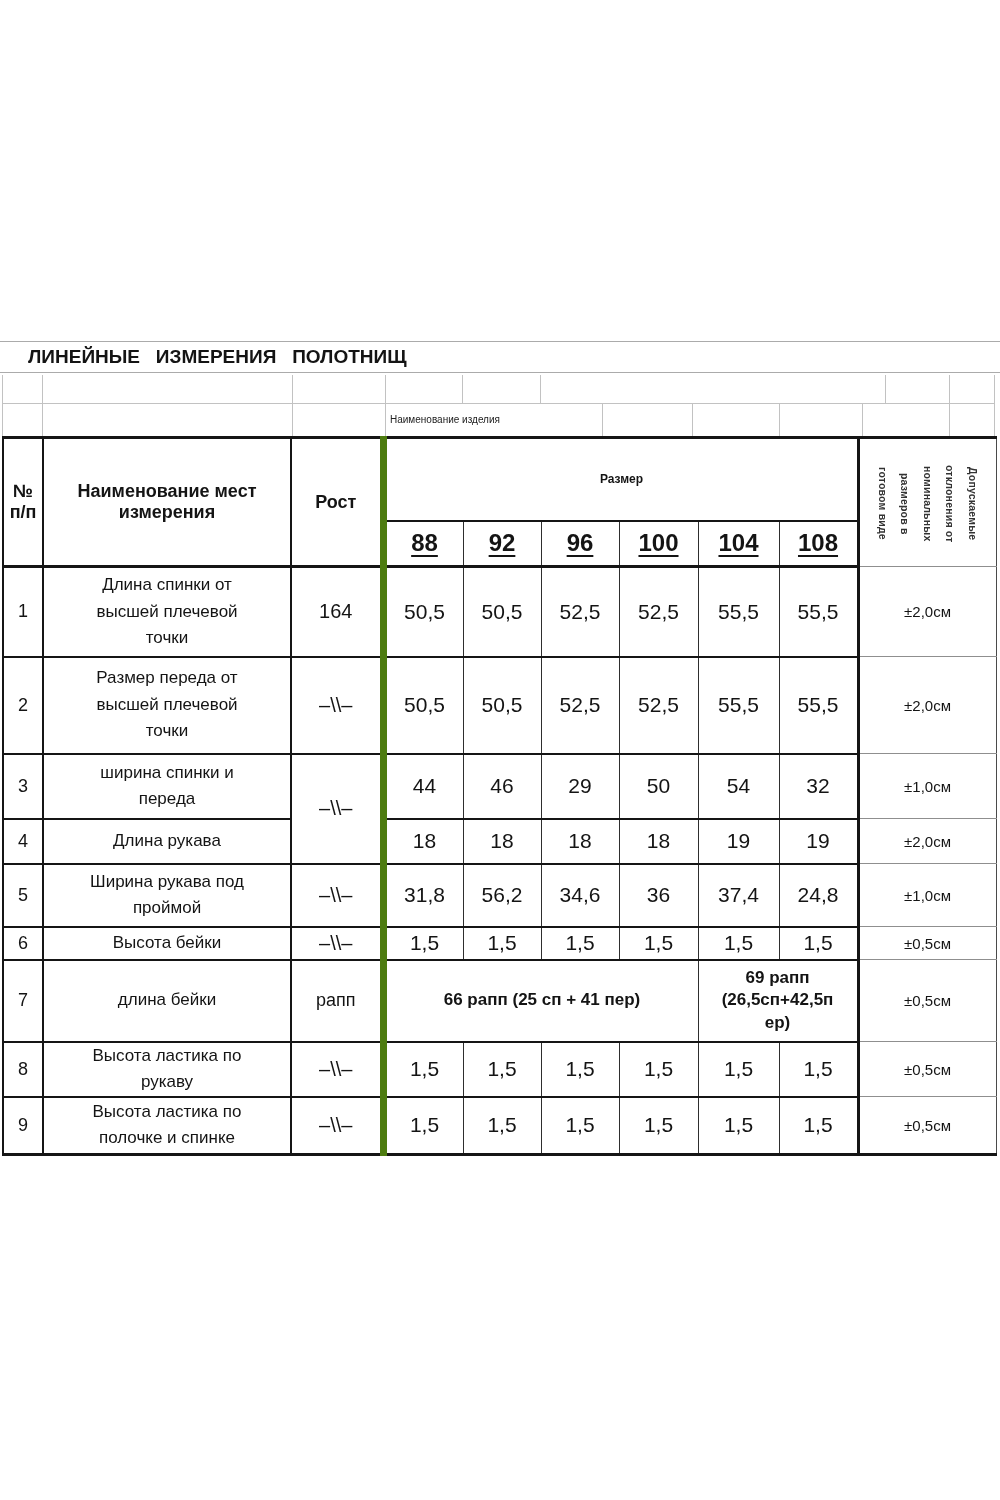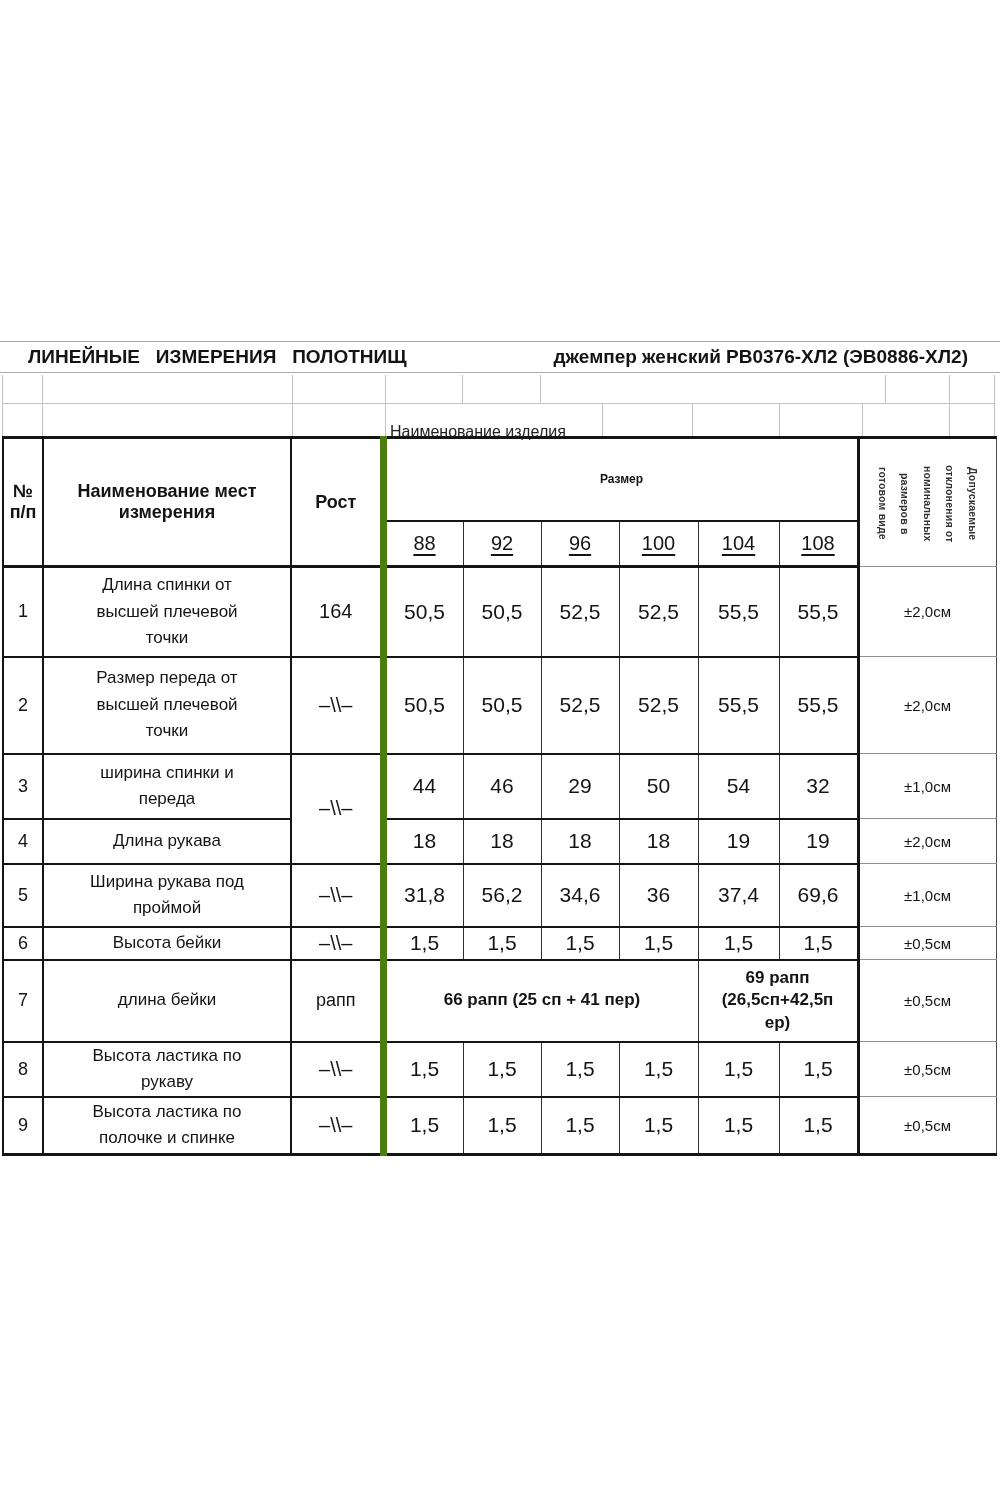--- a/index.html
+++ b/index.html
@@ -5,31 +5,31 @@
   html,body{margin:0;padding:0;background:#fff;}
   .page{
     position:relative;width:1000px;height:1500px;background:#ffffff;
     font-family:"Liberation Sans", sans-serif;color:#141414;overflow:hidden;
   }
   
   .title-bar{
     position:absolute;left:0;top:341px;width:1000px;height:32px;
     border-top:1px solid #ababab;border-bottom:1px solid #ababab;
     display:flex;align-items:center;justify-content:space-between;
-    padding:0 32px 0 28px;box-sizing:border-box;
+    padding:0 24px 0 28px;box-sizing:border-box;
     font-weight:bold;font-size:19px;white-space:pre;
   }
   
   .grid-row{position:absolute;left:2px;width:993px;box-sizing:border-box;}
   .grid-row-a{top:375px;height:29px;border-bottom:1px solid #c2c2c2;}
   .grid-row-b{top:404px;height:32px;}
   .vline{position:absolute;top:0;bottom:0;width:1px;background:#c2c2c2;}
   .product-label{
-    position:absolute;left:388px;top:12px;height:32px;line-height:32px;
-    font-size:16px;color:#222;
+    position:absolute;left:388px;top:0;height:32px;line-height:32px;
+    font-size:10px;color:#222;
   }
   
   table.meas{
     position:absolute;left:2px;top:436px;width:993px;
     border-collapse:collapse;table-layout:fixed;
     border-left:2px solid #151515;border-top:3px solid #151515;
     border-bottom:3px solid #151515;border-right:1px solid #4a4a4a;
   }
   table.meas th, table.meas td{
     padding:0;margin:0;text-align:center;vertical-align:middle;
@@ -47,21 +47,21 @@
   tbody td.c-tol{border-bottom:1px solid #8f8f8f;}
   th.h-main{border-bottom:3px solid #151515;}
   th.h-razmer{border-bottom:2px solid #151515;border-right:3px solid #151515;}
   th.h-size{border-bottom:3px solid #151515;}
   th.h-rot{border-bottom:1px solid #8f8f8f;vertical-align:top;}
   
   .h-main{font-weight:bold;font-size:18px;white-space:pre-line;}
   .h-name-inner{text-align:left;padding-left:10px;}
   .h-razmer{font-weight:bold;font-size:12px;}
   .h-size span{
-    font-weight:normal;font-size:20px;text-decoration:underline;
+    font-weight:bold;font-size:24px;text-decoration:underline;
     text-decoration-thickness:2px;text-underline-offset:4px;
   }
   .rot{
     writing-mode:vertical-rl;white-space:pre-line;
     font-size:10.5px;line-height:2.15;color:#333;
     height:124px;margin:2px auto 0 auto;letter-spacing:0.2px;
   }
   td.numcell{font-size:18px;}
   td.name{
     text-align:left;padding-left:9px;font-size:17px;line-height:1.55;
@@ -73,21 +73,20 @@
   td.merged{font-size:17px;font-weight:bold;line-height:1.3;white-space:pre-line;}
   td.tol{font-size:15px;text-align:left;padding-left:7px;}
 </style>
 </head>
 <body>
 
 <div class="page">
 
   <div class="title-bar">
     <span>ЛИНЕЙНЫЕ   ИЗМЕРЕНИЯ   ПОЛОТНИЩ</span>
-    <span>джемпер женский РВ0376-ХЛ2 (ЭВ0886-ХЛ2)</span>
   </div>
 
   <div class="grid-row grid-row-a">
     <div class="vline" style="left:0px"></div>
     <div class="vline" style="left:40px"></div>
     <div class="vline" style="left:290px"></div>
     <div class="vline" style="left:383px"></div>
     <div class="vline" style="left:460px"></div>
     <div class="vline" style="left:538px"></div>
     <div class="vline" style="left:883px"></div>
@@ -202,21 +201,21 @@
       <tr style="height:63px">
         <td class="c-num numcell">5</td>
         <td class="c-name name">Ширина рукава под
 проймой</td>
         <td class="c-rost rost">–\\–</td>
         <td class="c-size val">31,8</td>
         <td class="c-size val">56,2</td>
         <td class="c-size val">34,6</td>
         <td class="c-size val">36</td>
         <td class="c-size val">37,4</td>
-        <td class="c-size-last val">69,6</td>
+        <td class="c-size-last val">24,8</td>
         <td class="c-tol tol">±1,0см</td>
       </tr>
       <tr style="height:33px">
         <td class="c-num numcell">6</td>
         <td class="c-name name">Высота бейки</td>
         <td class="c-rost rost">–\\–</td>
         <td class="c-size val">1,5</td>
         <td class="c-size val">1,5</td>
         <td class="c-size val">1,5</td>
         <td class="c-size val">1,5</td>

